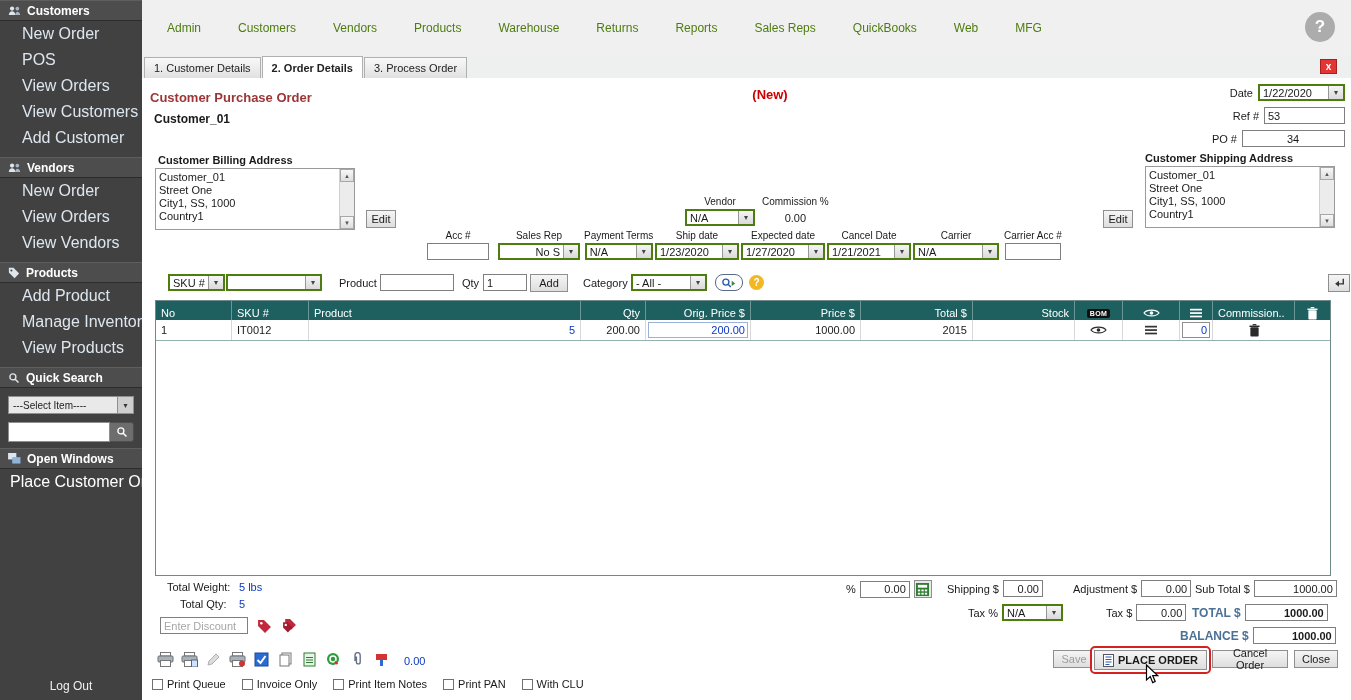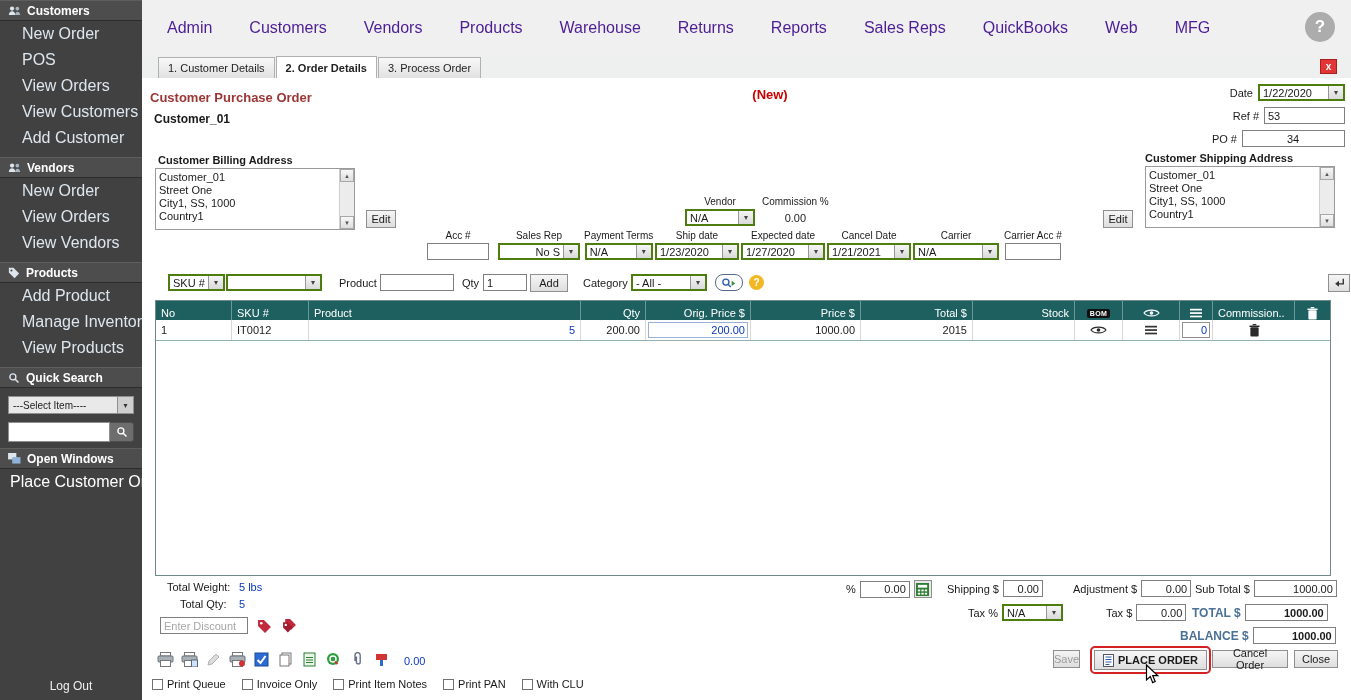--- a/index.html
+++ b/index.html
@@ -19,23 +19,23 @@
 .qs-select{margin:8px 8px 0;height:18px;background:#e9e9e9;border:1px solid #8f8f8f;display:flex;align-items:center;font-size:10px;color:#222}
 .qs-select .sv{flex:1;padding:0 4px;white-space:nowrap;overflow:hidden}
 .qs-select .sa{width:16px;height:100%;background:#cfcfcf;border-left:1px solid #8f8f8f;display:flex;align-items:center;justify-content:center}
 .qs-select .sa::after{content:"▾";font-size:8px;color:#333}
 .qs-search{margin:8px 8px 0;height:20px;display:flex}
 .qs-search input{flex:1;min-width:0;border:1px solid #8f8f8f;font:inherit;font-size:11px;padding:0 4px}
 .qs-btn{width:24px;background:#6d6d6d;border:1px solid #4f4f4f;border-left:none;display:flex;align-items:center;justify-content:center;border-radius:0 3px 3px 0}
 .logout{position:absolute;bottom:7px;width:100%;text-align:center;font-size:12px;color:#f0f0f0;cursor:pointer}
 
 .topnav{position:absolute;left:142px;top:0;width:1209px;height:56px;background:#f0f0f0;display:flex;align-items:center;padding-left:25px}
-.nav-item{font-size:16px;color:#4c1d95;margin-right:37px;cursor:pointer;white-space:nowrap}
+.nav-item{font-size:12px;color:#4d7c0f;margin-right:37px;cursor:pointer;white-space:nowrap}
 .help-c{position:absolute;right:16px;top:12px;width:30px;height:30px;border-radius:50%;background:#acacac;color:#fff;font-size:17px;font-weight:bold;display:flex;align-items:center;justify-content:center;cursor:pointer}
-.tabstrip{position:absolute;left:142px;top:56px;width:1209px;height:22px;background:#eef0f0;display:flex;align-items:flex-end;padding-left:16px}
+.tabstrip{position:absolute;left:142px;top:56px;width:1209px;height:22px;background:#eef0f0;display:flex;align-items:flex-end;padding-left:2px}
 .tab{font-size:11px;height:21px;display:flex;align-items:center;padding:0 9px;background:linear-gradient(#f8f8f8,#e1e1e1);border:1px solid #b0b0b0;border-bottom:none;margin-right:1px;color:#222;cursor:pointer}
 .tab.active{background:#fff;height:22px;font-weight:bold}
 .tab-close{position:absolute;right:14px;top:3px;width:17px;height:15px;background:#e23535;border:1px solid #a81f1f;color:#fff;font-size:10px;font-weight:bold;line-height:13px;text-align:center;cursor:pointer}
 
 .main{position:absolute;left:142px;top:78px;width:1209px;height:622px;background:#fff}
 .page-title{font-size:13px;font-weight:bold;color:#9c3636}
 .cust-name{font-size:12px;font-weight:bold}
 .status-new{font-size:13px;font-weight:bold;color:#cc0000;text-align:center}
 .lbl{font-size:11px;white-space:nowrap}
 .lbl-s{font-size:10px;white-space:nowrap}
@@ -566,21 +566,21 @@
       </span>
     <span class="ticon">
         <svg width="15" height="15" viewBox="0 0 15 15">
           <rect x="2" y="2" width="11" height="6" fill="#d23333"></rect>
           <rect x="6" y="8" width="3" height="6" fill="#2b6cd4"></rect>
         </svg>
       </span>
   </div>
   <span class="lbl abs blue" style="left:262px;top:577px">0.00</span>
 
-  <button class="btn disabled abs" style="left:911px;top:572px;width:27px">Save</button>
+  <button class="btn disabled abs" style="left:911px;top:572px;width:42px">Save</button>
   <div class="place-wrap" style="left:948px;top:568px">
     <button class="btn place-btn">
       <span>
           <svg width="11" height="13" viewBox="0 0 11 13">
             <rect x="0.5" y="0.5" width="10" height="12" fill="#fff" stroke="#556"></rect>
             <path d="M2.5 3h6M2.5 5.5h6M2.5 8h6M2.5 10.5h4" stroke="#2a5caa" stroke-width="1"></path>
           </svg>
         </span>
       <span>PLACE ORDER</span>
     </button>

